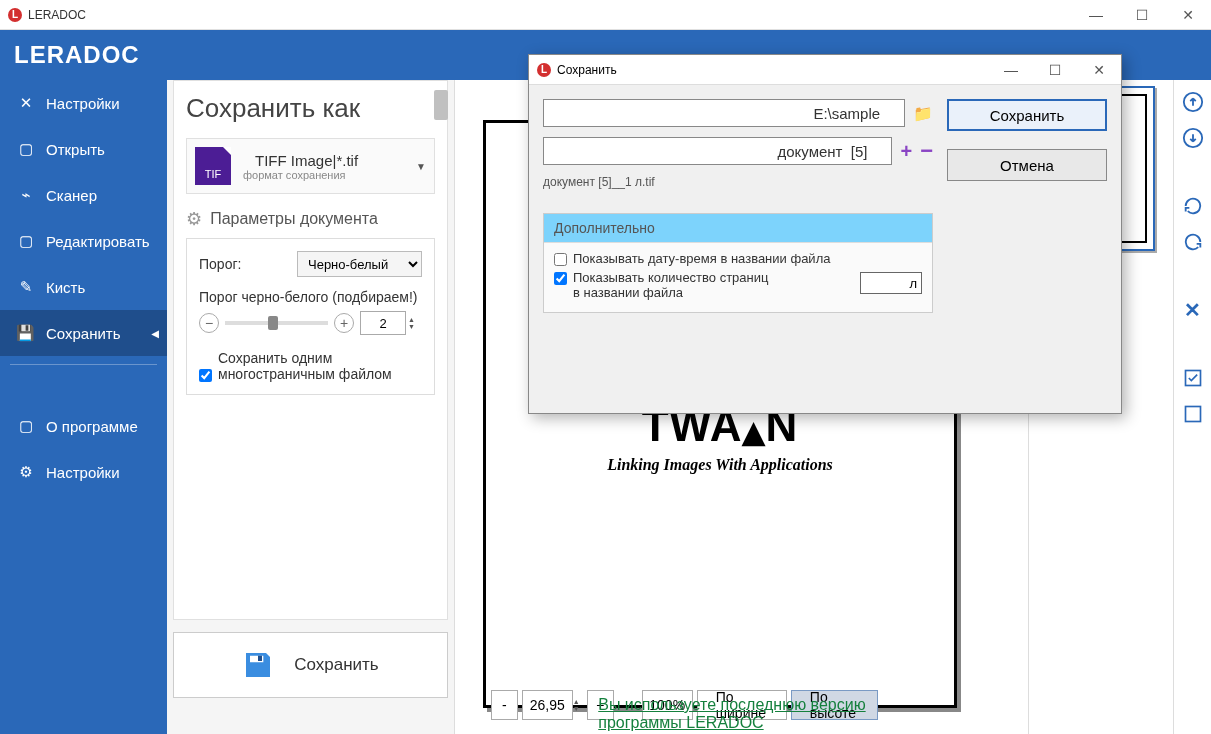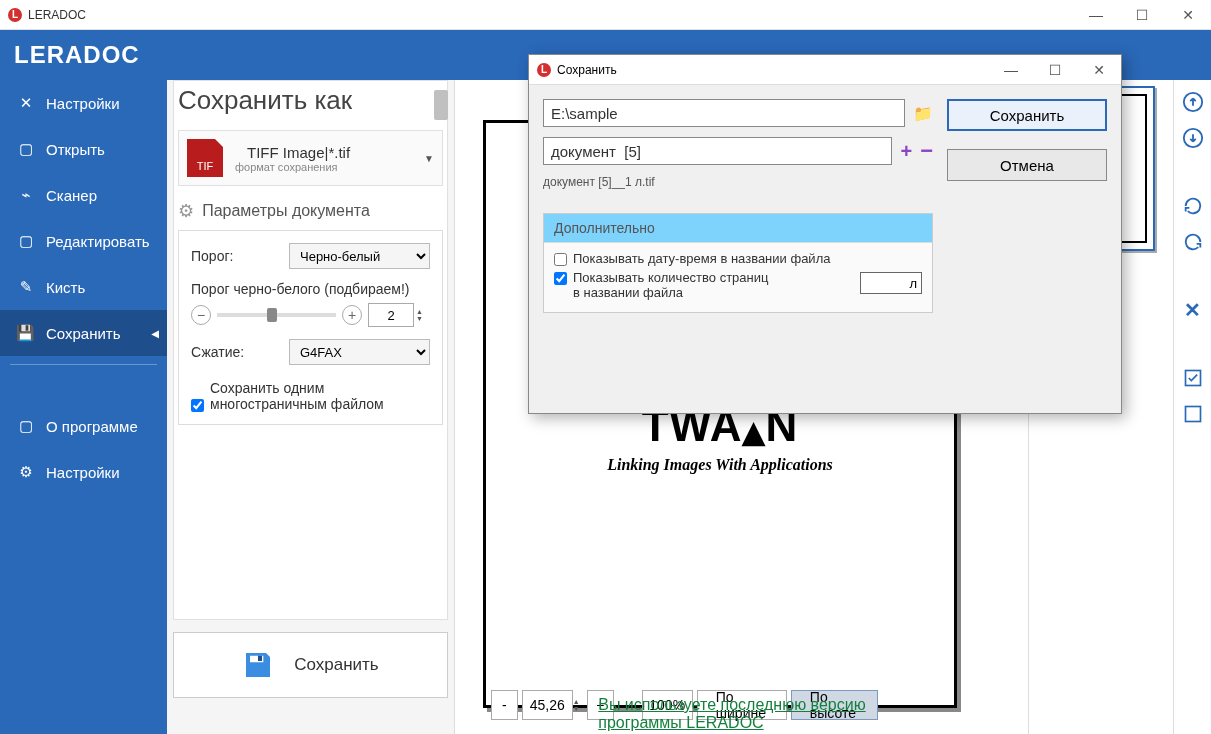--- a/index.html
+++ b/index.html
@@ -19,25 +19,25 @@
 
 .sidebar { width: 167px; background: #2a68b8; padding-top: 50px; }
 .sidebar-item { height: 46px; display: flex; align-items: center; padding-left: 16px; color: #fff; font-size: 15px; cursor: pointer; position: relative; }
 .sidebar-item.active { background: #1f4e8c; }
 .sidebar-item .icon { width: 20px; margin-right: 10px; display: flex; align-items: center; justify-content: center; }
 .sidebar-item.active .chev { position: absolute; right: 8px; font-size: 10px; }
 .sidebar-sep { height: 1px; background: rgba(255,255,255,0.3); margin: 8px 10px; }
 .sidebar-spacer { height: 30px; }
 
 .panel { width: 288px; background: #f5f5f5; padding: 50px 6px 6px 6px; position: relative; border-right: 1px solid #ddd; }
-.panel-inner { background: #fff; border: 1px solid #e0e0e0; padding: 4px; height: 540px; overflow: auto; }
+.panel-inner { background: #fff; border: 1px solid #e0e0e0; padding: 12px; height: 540px; overflow: auto; }
 .panel .scrollbar-stub { position: absolute; right: 6px; top: 60px; width: 14px; height: 30px; background: #c0c0c0; border-radius: 2px; }
 .panel-title { font-size: 26px; color: #444; margin-bottom: 14px; }
 .format-row { border: 1px solid #e0e0e0; background: #fafafa; padding: 8px; display: flex; align-items: center; cursor: pointer; margin-bottom: 14px; }
-.format-icon { width: 36px; height: 38px; background: #b91c1c; color: #fff; font-size: 11px; display: flex; align-items: flex-end; justify-content: center; padding-bottom: 5px; margin-right: 12px; position: relative; }
+.format-icon { width: 36px; height: 38px; background: #4c1d95; color: #fff; font-size: 11px; display: flex; align-items: flex-end; justify-content: center; padding-bottom: 5px; margin-right: 12px; position: relative; }
 .format-icon::before { content: ""; position: absolute; top: 0; right: 0; border-style: solid; border-width: 0 8px 8px 0; border-color: transparent #fff transparent transparent; }
 .format-text .t { font-size: 15px; color: #333; margin-left: 12px; }
 .format-text .s { font-size: 11px; color: #888; }
 .format-row .dd { margin-left: auto; color: #555; font-size: 10px; }
 
 .section-head { display: flex; align-items: center; gap: 8px; margin-bottom: 8px; color: #555; font-size: 16px; }
 .gear { font-size: 18px; color: #999; }
 .fieldset { border: 1px solid #ddd; padding: 12px; background: #fff; }
 .row { display: flex; align-items: center; margin-bottom: 12px; font-size: 14px; color: #333; }
 .row label { flex: 0 0 98px; }
@@ -82,21 +82,21 @@
 
 
 .dialog { position: absolute; top: 54px; left: 528px; width: 594px; height: 360px; background: #f0f0f0; border: 1px solid #888; box-shadow: 4px 4px 14px rgba(0,0,0,0.3); z-index: 10; }
 .dlg-title { height: 30px; background: #fff; display: flex; align-items: center; padding-left: 8px; border-bottom: 1px solid #ddd; }
 .dlg-ctrls { margin-left: auto; display: flex; }
 .dlg-ctrls .titlebar-btn { width: 44px; height: 30px; font-size: 14px; }
 .dlg-body { padding: 14px; display: flex; gap: 14px; }
 .dlg-left { flex: 1; }
 .dlg-right { width: 160px; display: flex; flex-direction: column; gap: 18px; }
 .dlg-input-row { display: flex; align-items: center; gap: 8px; margin-bottom: 10px; }
-.dlg-input { flex: 1; height: 28px; border: 1px solid #888; background: #fff; padding: 0 7px; font-size: 15px; color: #333; }
+.dlg-input { flex: 1; height: 28px; border: 1px solid #888; background: #fff; padding: 0 24px; font-size: 15px; color: #333; text-align: right; }
 .folder-icon { color: #e8a325; font-size: 16px; cursor: pointer; }
 .plus-icon { color: #8a45c4; font-size: 20px; font-weight: bold; cursor: pointer; }
 .minus-icon { color: #8a45c4; font-size: 22px; font-weight: bold; cursor: pointer; }
 .dlg-hint { font-size: 12px; color: #555; margin-bottom: 24px; }
 .dlg-group { border: 1px solid #ccc; background: #fafafa; }
 .dlg-group-title { background: #7dd3fc; padding: 6px 10px; font-size: 14px; color: #555; border-bottom: 1px solid #ddd; }
 .dlg-group-body { padding: 8px 10px; }
 .dlg-chk-row { display: flex; align-items: flex-start; gap: 6px; font-size: 13px; color: #333; margin-bottom: 4px; }
 .dlg-chk-row input { margin-top: 2px; }
 .dlg-suffix { width: 62px; height: 22px; border: 1px solid #666; background: #fff; text-align: right; padding: 0 4px; font-size: 13px; margin-left: auto; }
@@ -188,24 +188,20 @@
           <div class="slider-track">
               <div class="slider-thumb"></div>
             </div>
           <div class="circle-btn">+</div>
           <div class="numbox">2</div>
           <div class="spinner-arrows">
               <span>▲</span>
               <span>▼</span>
             </div>
         </div>
-        <div class="row">
-          <label>Сжатие:</label>
-          <select><option>G4FAX</option></select>
-        </div>
         <div class="chk">
           <input type="checkbox" checked="" style="">
           <span>Сохранить одним многостраничным файлом</span>
         </div>
       </div>
     </div>
     <div class="scrollbar-stub"></div>
 
     <div class="save-big">
       <svg class="floppy-icon" viewBox="0 0 24 24">
@@ -220,21 +216,21 @@
     <div class="preview-col">
       <div class="doc-preview">
         <div class="preview-content">
           <div class="twain">TWA<span class="dot">▴</span>N</div>
           <div class="tagline">Linking Images With Applications</div>
         </div>
       </div>
 
       <div class="zoombar">
         <div class="zbtn sm">-</div>
-        <div class="zbtn num">45,26</div>
+        <div class="zbtn num">26,95</div>
         <div class="spinner-arrows">
             <span>▲</span>
             <span>▼</span>
           </div>
         <div class="zbtn sm">+</div>
         <div class="zbtn pct">100%</div>
         <div class="zbtn fit">По ширине</div>
         <div class="zbtn fit active">По высоте</div>
       </div>
 

